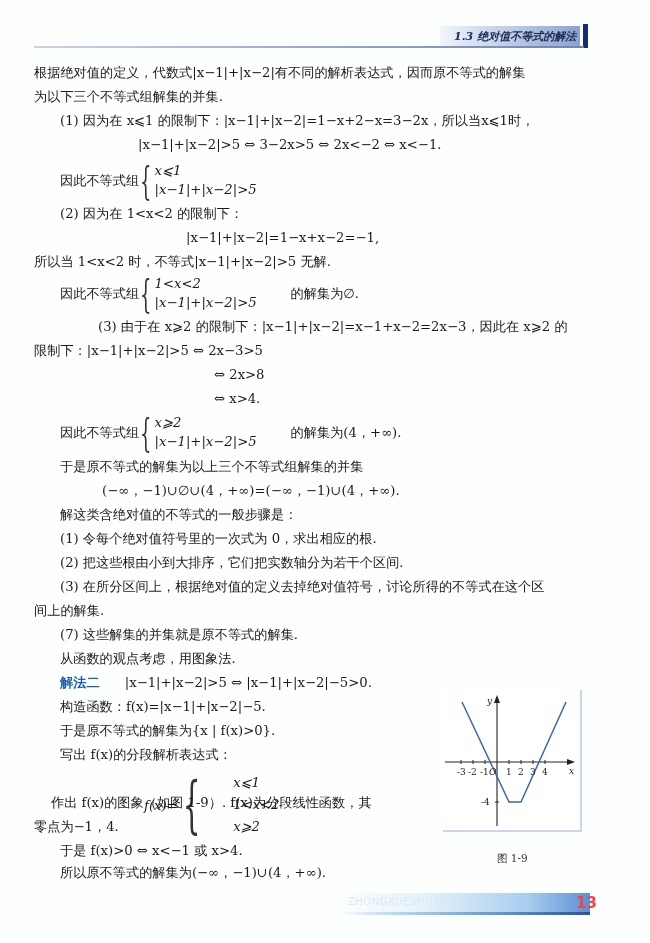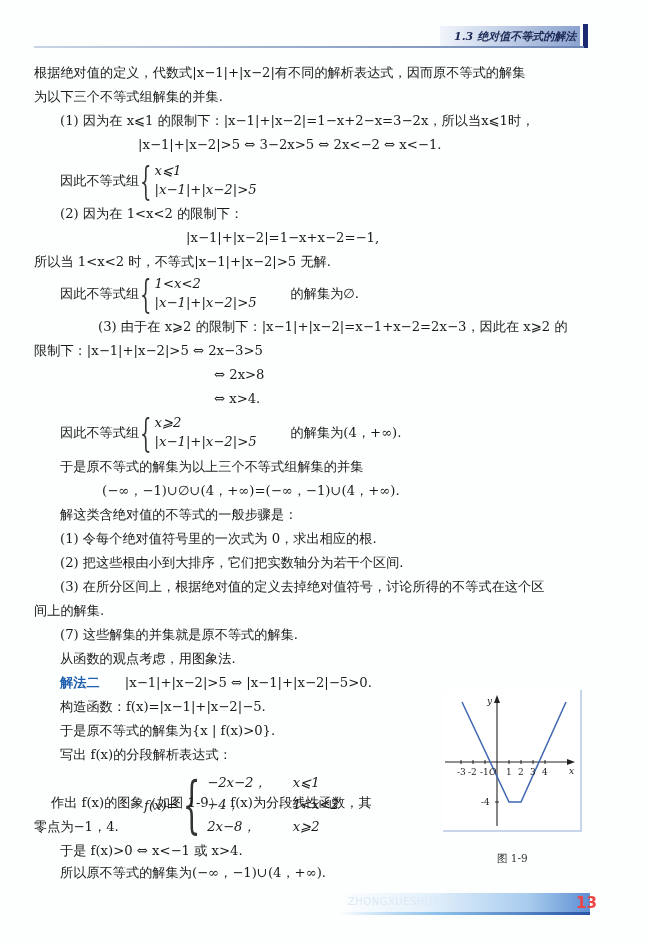--- a/index.html
+++ b/index.html
@@ -107,25 +107,20 @@
     <span class="blue">解法二</span>
     <span style="margin-left:21px;">|x−1|+|x−2|&gt;5 ⇔ |x−1|+|x−2|−5&gt;0.</span>
   </div>
   <div class="ln" style="left:26px; top:636px;">构造函数：f(x)=|x−1|+|x−2|−5.</div>
   <div class="ln" style="left:26px; top:660px;">于是原不等式的解集为{x | f(x)&gt;0}.</div>
   <div class="ln" style="left:26px; top:684px;">写出 f(x)的分段解析表达式：</div>
 
   <div class="sys" style="left:110px; top:712px;">
     <span class="m">f(x)=</span>
     <span class="brace" style="font-size:62px; line-height:62px;">{</span>
-    <span class="stack" style="line-height:22px;">
-      <span class="m">−2x−2，</span>
-      <span class="m">−4，</span>
-      <span class="m">2x−8，</span>
-    </span>
     <span class="stack" style="line-height:22px; margin-left:26px;">
       <span class="m">x⩽1</span>
       <span class="m">1&lt;x&lt;2</span>
       <span class="m">x⩾2</span>
     </span>
   </div>
 
   <div class="ln" style="left:17px; top:732px;">作出 f(x)的图象（如图 1-9）. f(x)为分段线性函数，其</div>
   <div class="ln" style="left:0; top:756px;">零点为−1，4.</div>
   <div class="ln" style="left:26px; top:780px;">于是 f(x)&gt;0 ⇔ x&lt;−1 或 x&gt;4.</div>

